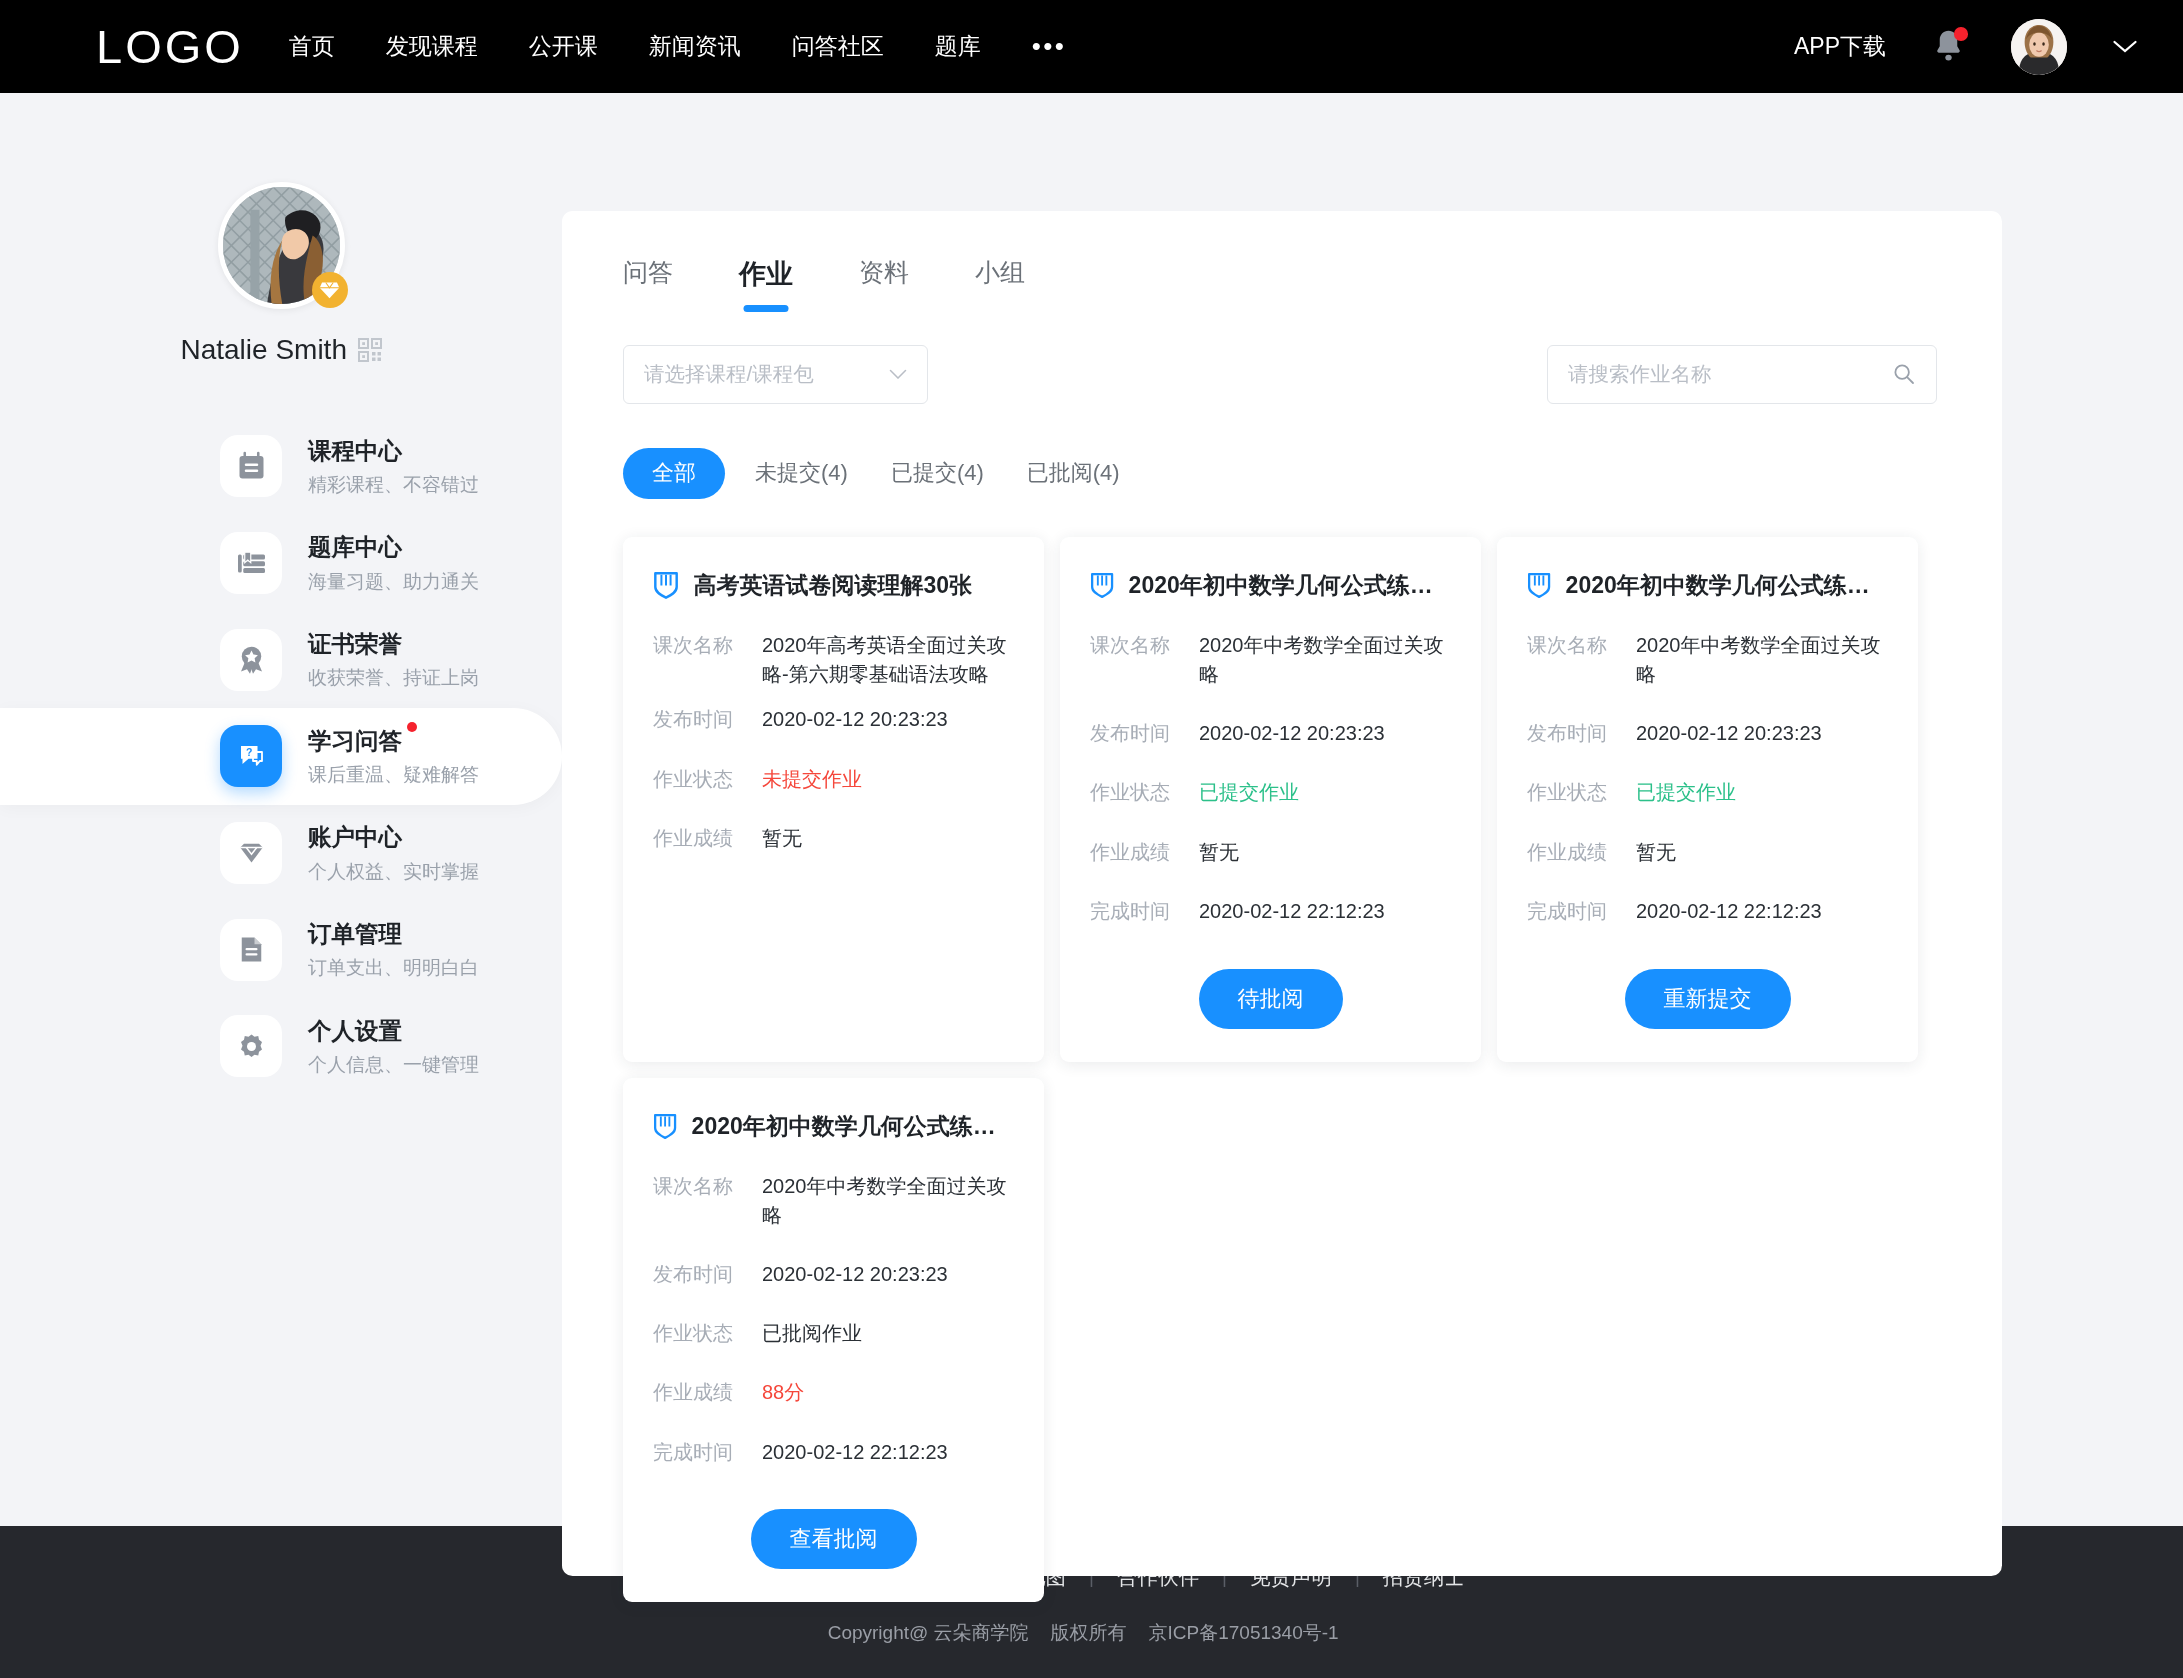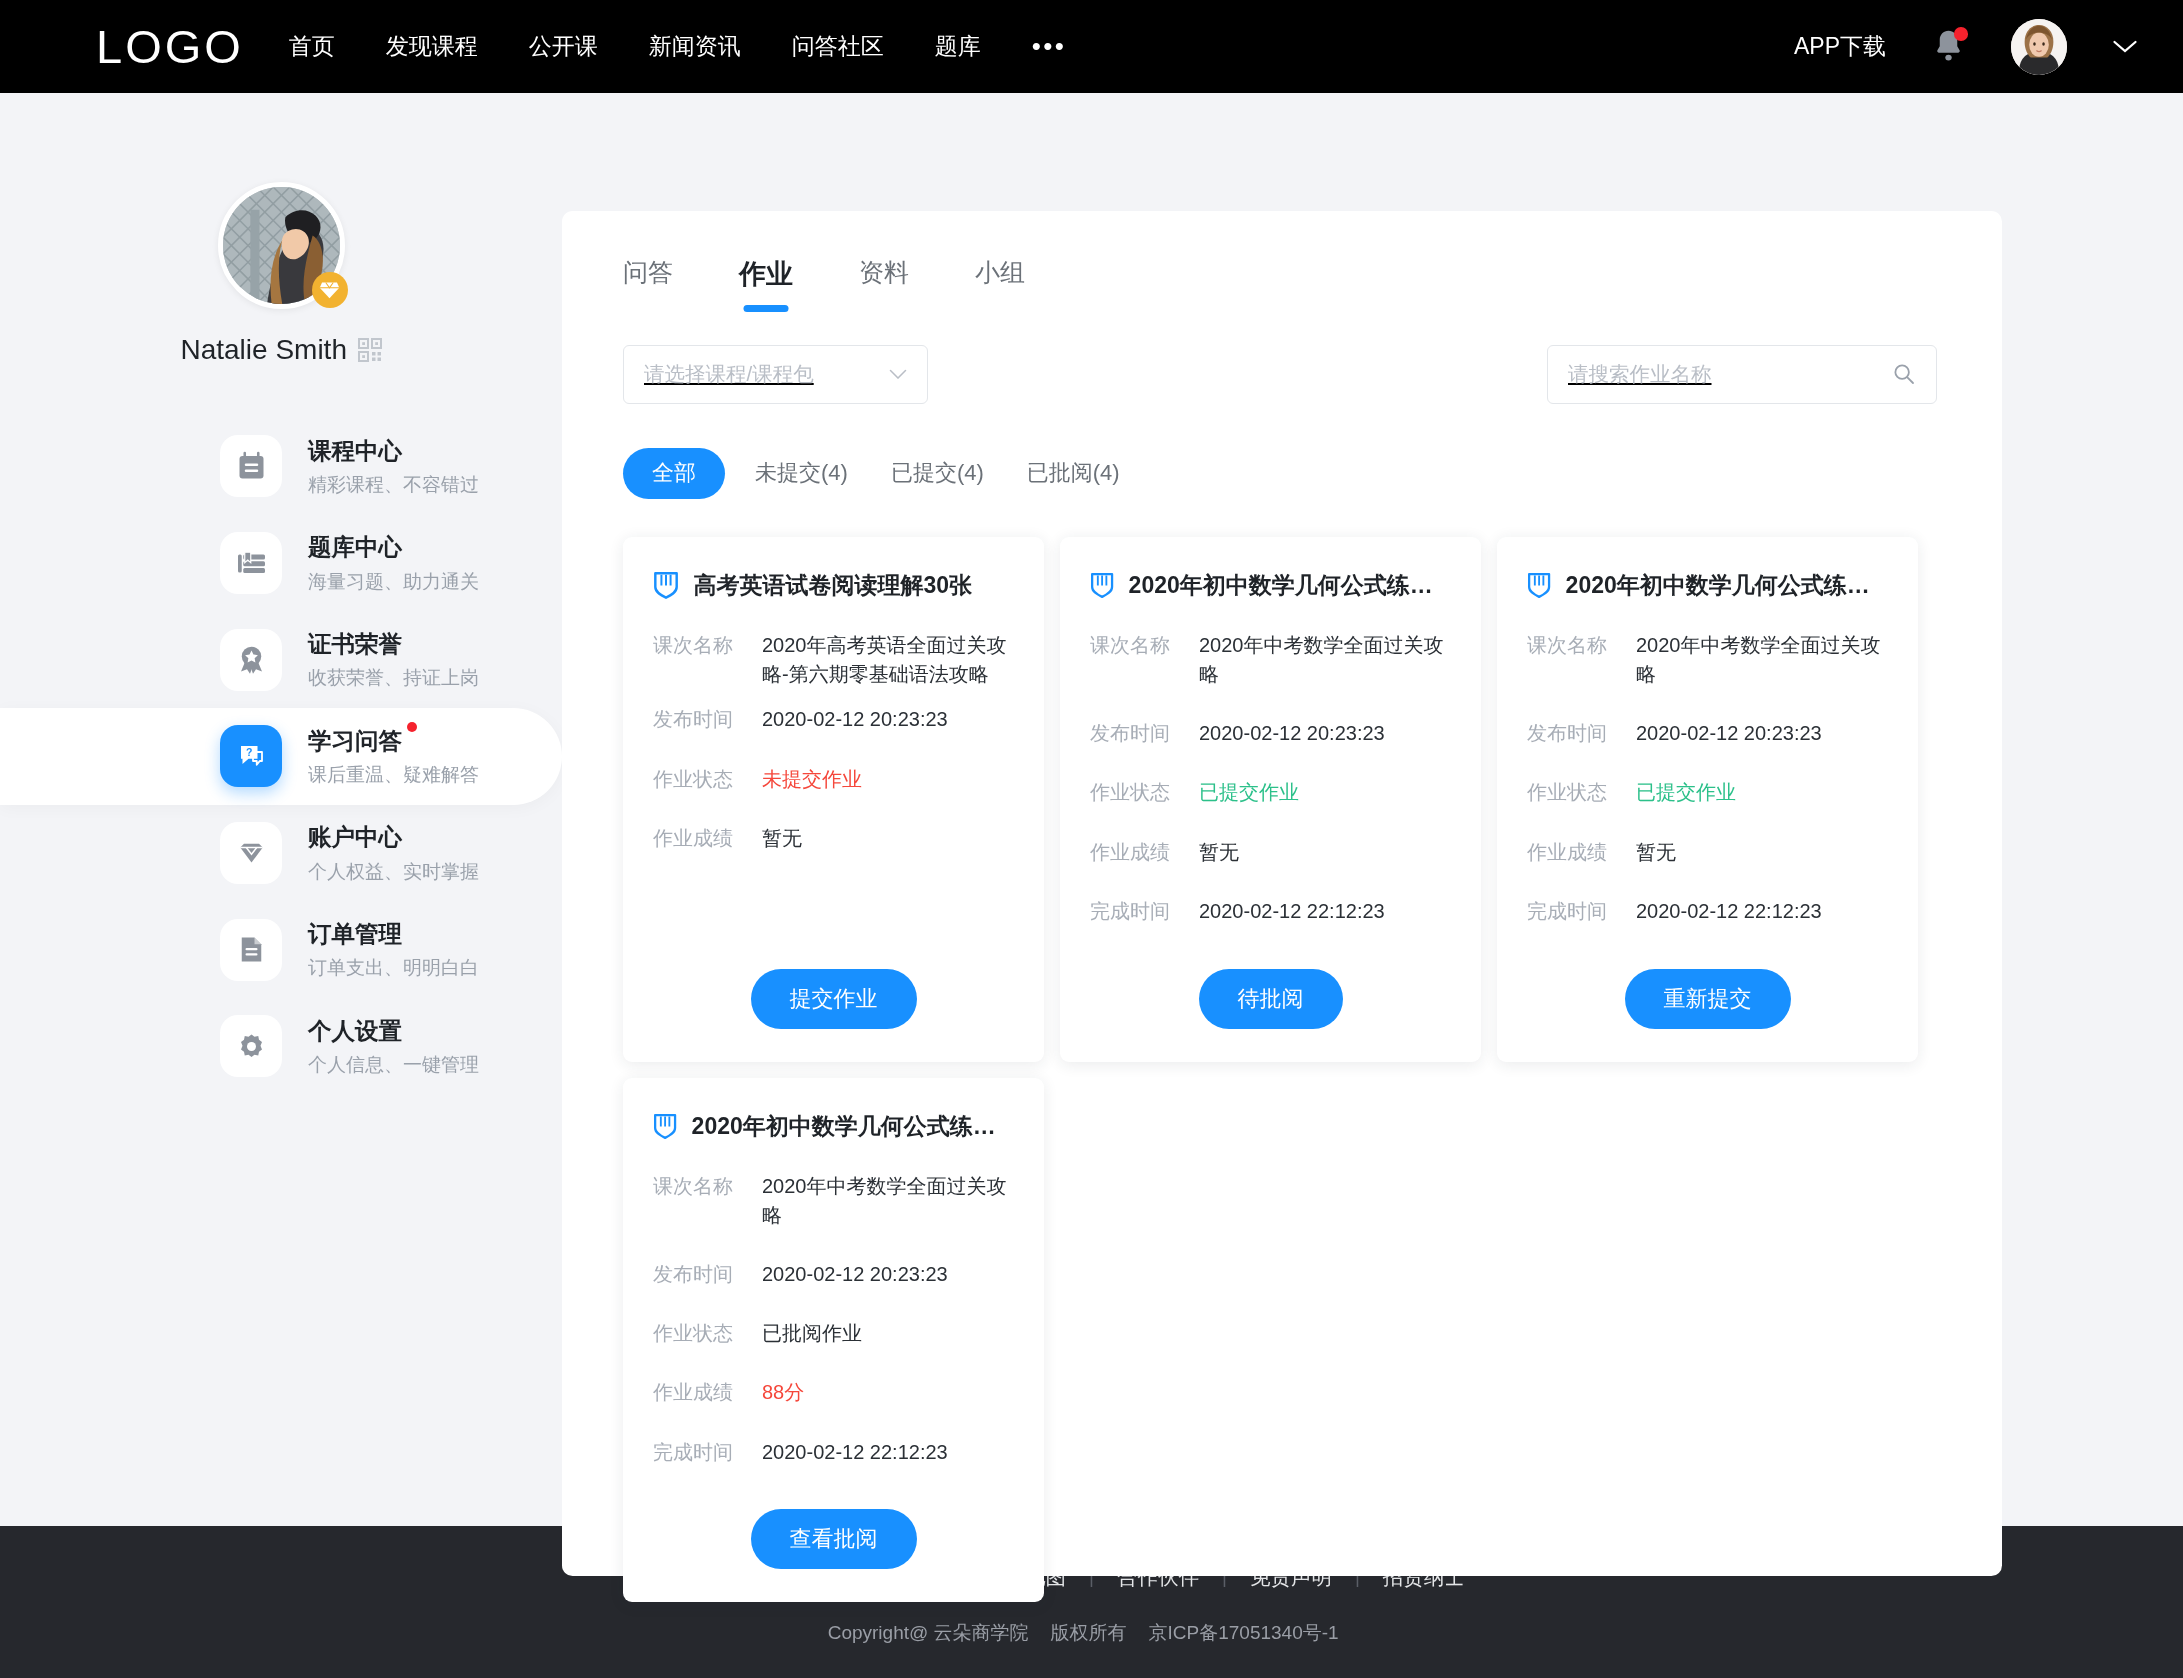--- a/index.html
+++ b/index.html
@@ -116,21 +116,20 @@
   }
   .tab.active { color: #1f2328; font-weight: 700; font-size: 27px; text-align: center; }
   .tab.active::after {
     content: ""; position: absolute; left: 50%; transform: translateX(-50%);
     bottom: -6px; width: 45px; height: 6.8px; border-radius: 3.8px; background: #1890ff;
   }
 
   .filter-row {
     display: flex; align-items: center;
     padding: 39px 65px 0 61px;
-    text-decoration: underline;
   }
   .select-box {
     width: 305px; height: 59px; border: 0.8px solid #e3e6ea; border-radius: 6px;
     display: flex; align-items: center; padding: 0 20px;
     color: #b9bec6; font-size: 20.5px; cursor: pointer; justify-content: space-between;
   }
   .search-box {
     margin-left: auto; width: 390px; height: 59px;
     border: 0.8px solid #e3e6ea; border-radius: 6px;
     display: flex; align-items: center; padding: 0 20px; justify-content: space-between;
@@ -445,23 +444,20 @@
           <div class="field-label">发布时间</div>
           <div class="field-value">2020-02-12 20:23:23</div>
         </div>
         <div class="field" style="margin-top:13.6px;">
           <div class="field-label">作业状态</div>
           <div class="field-value red">未提交作业</div>
         </div>
         <div class="field" style="margin-top:13.6px;">
           <div class="field-label">作业成绩</div>
           <div class="field-value">暂无</div>
-        </div>
-        <div class="card-btn-wrap" style="padding-top:58px;">
-          <button class="card-btn">提交作业</button>
         </div>
       </div>
 
       <div class="card">
         <div class="card-head">
           <svg width="26" height="29" viewBox="0 0 34 38">
             <path d="M3 3h28v18c0 7-8 11-14 14C11 32 3 28 3 21z" fill="none" stroke="#1890ff" stroke-width="3.2" stroke-linejoin="round"></path>
             <path d="M11 5v14M17 5v14M23 5v14" stroke="#1890ff" stroke-width="2.6"></path>
           </svg>
           <div class="card-title">2020年初中数学几何公式练习作...</div>

